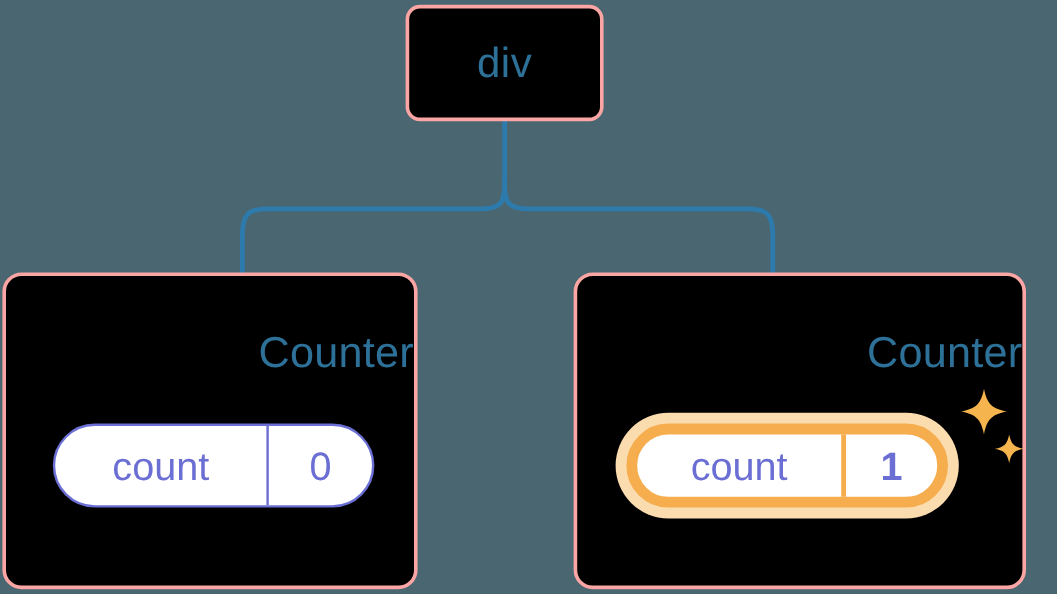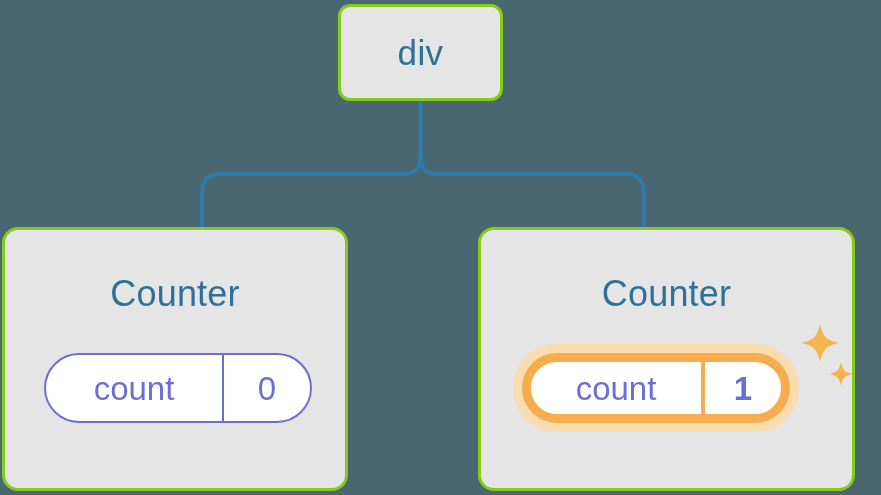--- a/index.html
+++ b/index.html
@@ -28,22 +28,22 @@
     left: 0;
     top: 0;
     width: 881px;
     height: 495px;
     pointer-events: none;
   }
 
   
   .node {
     position: absolute;
-    background: #e5e5e5;
-    border: 3px solid #84cc16;
+    background: #000000;
+    border: 3px solid #fca5a5;
     border-radius: 14px;
     box-sizing: border-box;
   }
 
   
   #root-node {
     left: 338px;
     top: 4px;
     width: 165px;
     height: 97px;
@@ -66,21 +66,21 @@
     border-radius: 16px;
   }
   #child-left  { left: 2px;   width: 346px; }
   #child-right { left: 478px; width: 377px; }
 
   .child-node .node-title {
     position: absolute;
     top: 46px;
     left: 0;
     right: 0;
-    text-align: center;
+    text-align: right;
     color: #2d7098;
     font-size: 36px;
     line-height: 1;
     letter-spacing: 0.2px;
   }
 
   
   .pill-wrap {
     position: absolute;
     top: 123px;

